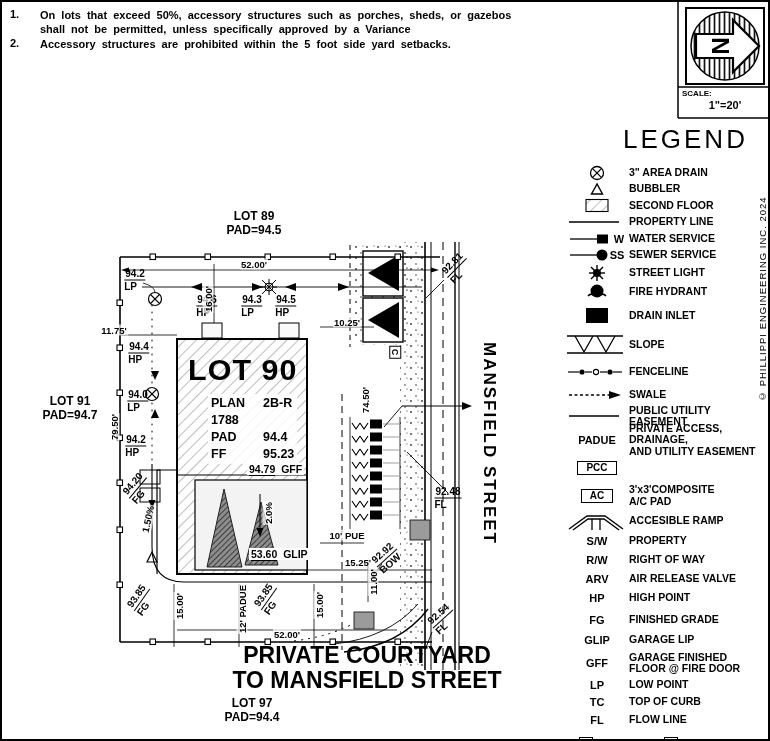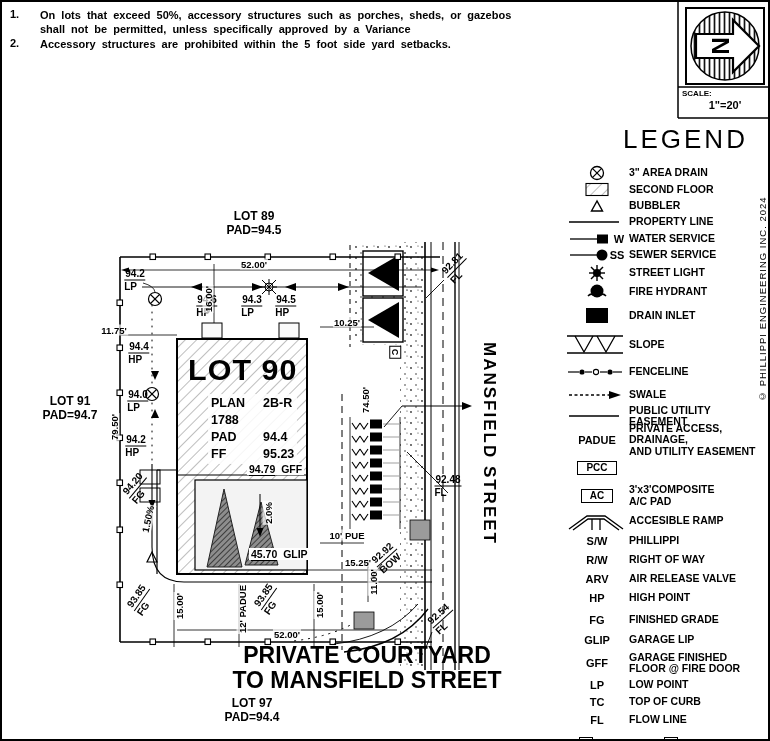--- a/index.html
+++ b/index.html
@@ -234,35 +234,35 @@
     <div class="lrow" style="height:16px">
       <span class="sym">
         <svg width="56" height="16">
             <circle cx="28" cy="8" r="6.5" fill="none" stroke="#000" stroke-width="1.3"></circle>
             <line x1="23.4" y1="3.4" x2="32.6" y2="12.6" stroke="#000" stroke-width="1.2"></line>
             <line x1="32.6" y1="3.4" x2="23.4" y2="12.6" stroke="#000" stroke-width="1.2"></line>
           </svg>
       </span>
         <span class="lbl">3" AREA DRAIN</span>
     </div>
+    <div class="lrow" style="height:16px">
+      <span class="sym">
+        <svg width="56" height="14">
+            <polygon points="28,2 22.5,12 33.5,12" fill="none" stroke="#000" stroke-width="1.4"></polygon>
+          </svg>
+      </span>
+        <span class="lbl">BUBBLER</span>
+    </div>
     <div class="lrow" style="height:17px">
       <span class="sym">
         <svg width="56" height="15">
             <rect x="17" y="1.5" width="22" height="12" fill="url(#hatch)" stroke="#000" stroke-width="1.1"></rect>
           </svg>
       </span>
         <span class="lbl">SECOND FLOOR</span>
-    </div>
-    <div class="lrow" style="height:16px">
-      <span class="sym">
-        <svg width="56" height="14">
-            <polygon points="28,2 22.5,12 33.5,12" fill="none" stroke="#000" stroke-width="1.4"></polygon>
-          </svg>
-      </span>
-        <span class="lbl">BUBBLER</span>
     </div>
     <div class="lrow" style="height:16px">
       <span class="sym">
         <svg width="56" height="10">
             <line x1="0" y1="5" x2="50" y2="5" stroke="#000" stroke-width="1.6"></line>
           </svg>
       </span>
         <span class="lbl">PROPERTY LINE</span>
     </div>
     <div class="lrow" style="height:17px">
@@ -389,21 +389,21 @@
               <line x1="33" y1="8" x2="33" y2="19"></line>
             </g>
           </svg>
       </span>
         <span class="lbl">ACCESIBLE RAMP</span>
     </div>
     <div class="lrow" style="height:19px">
       <span class="sym">
           <b class="abbr">S/W</b>
         </span>
-      <span class="lbl">PHILLIPPI</span>
+      <span class="lbl">PROPERTY</span>
     </div>
     <div class="lrow" style="height:19px">
       <span class="sym">
           <b class="abbr">R/W</b>
         </span>
       <span class="lbl">RIGHT OF WAY</span>
     </div>
     <div class="lrow" style="height:19px">
       <span class="sym">
           <b class="abbr">ARV</b>
@@ -540,31 +540,31 @@
       <span class="t">FG</span>
     </div>
   <div class="spot" style="left:385px;top:556px;transform:translate(-50%,-50%) rotate(-42deg)">
       <span class="v">92.92</span>
       <span class="t">BOW</span>
     </div>
   <div class="spot" style="left:455px;top:266px;transform:translate(-50%,-50%) rotate(-45deg)">
       <span class="v">92.81</span>
       <span class="t">FL</span>
     </div>
-  <div class="spot" style="left:446px;top:484px;transform:translate(-50%,-50%)">
+  <div class="spot" style="left:446px;top:496px;transform:translate(-50%,-50%)">
       <span class="v">92.48</span>
       <span class="t">FL</span>
     </div>
   <div class="spot" style="left:441px;top:617px;transform:translate(-50%,-50%) rotate(-42deg)">
       <span class="v">92.54</span>
       <span class="t">FL</span>
     </div>
 
   <div class="chip" style="left:226px;top:461px"><u>94.79</u>&nbsp;&nbsp;<span>GFF</span></div>
-  <div class="chip" style="left:228px;top:546px"><u>45.70</u>&nbsp;&nbsp;<span>GLIP</span></div>
+  <div class="chip" style="left:228px;top:546px"><u>53.60</u>&nbsp;&nbsp;<span>GLIP</span></div>
   <div class="cbox" style="left:387px;top:344px">C</div>
 
   <div class="dim" style="left:252px;top:262px;transform:translate(-50%,-50%)">52.00'</div>
   <div class="dim" style="left:206px;top:297px;transform:translate(-50%,-50%) rotate(-90deg)">16.00'</div>
   <div class="dim" style="left:112px;top:328px;transform:translate(-50%,-50%)">11.75'</div>
   <div class="dim" style="left:345px;top:320px;transform:translate(-50%,-50%)">10.25'</div>
   <div class="dim" style="left:112px;top:425px;transform:translate(-50%,-50%) rotate(-90deg)">79.50'</div>
   <div class="dim" style="left:363px;top:398px;transform:translate(-50%,-50%) rotate(-90deg)">74.50'</div>
   <div class="dim" style="left:266px;top:511px;transform:translate(-50%,-50%) rotate(-90deg)">2.0%</div>
   <div class="dim" style="left:146px;top:517px;transform:translate(-50%,-50%) rotate(-78deg)">1.50%</div>

